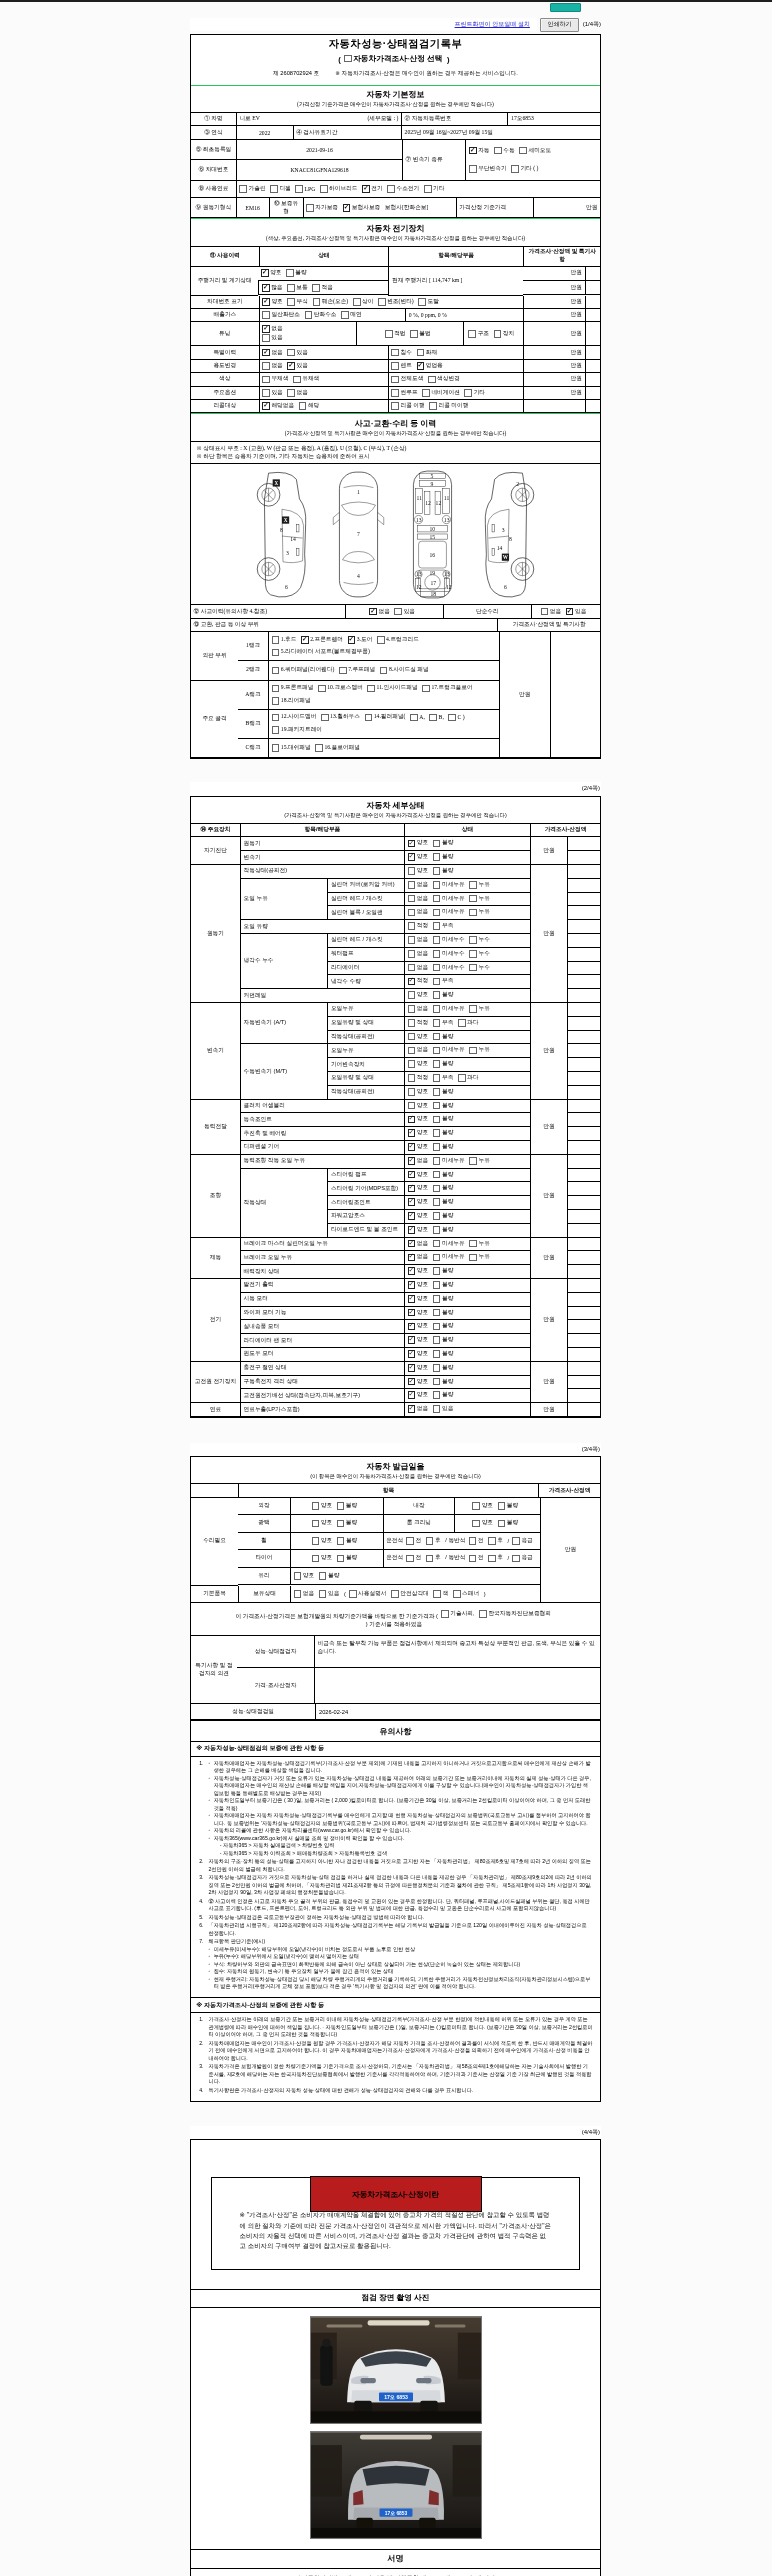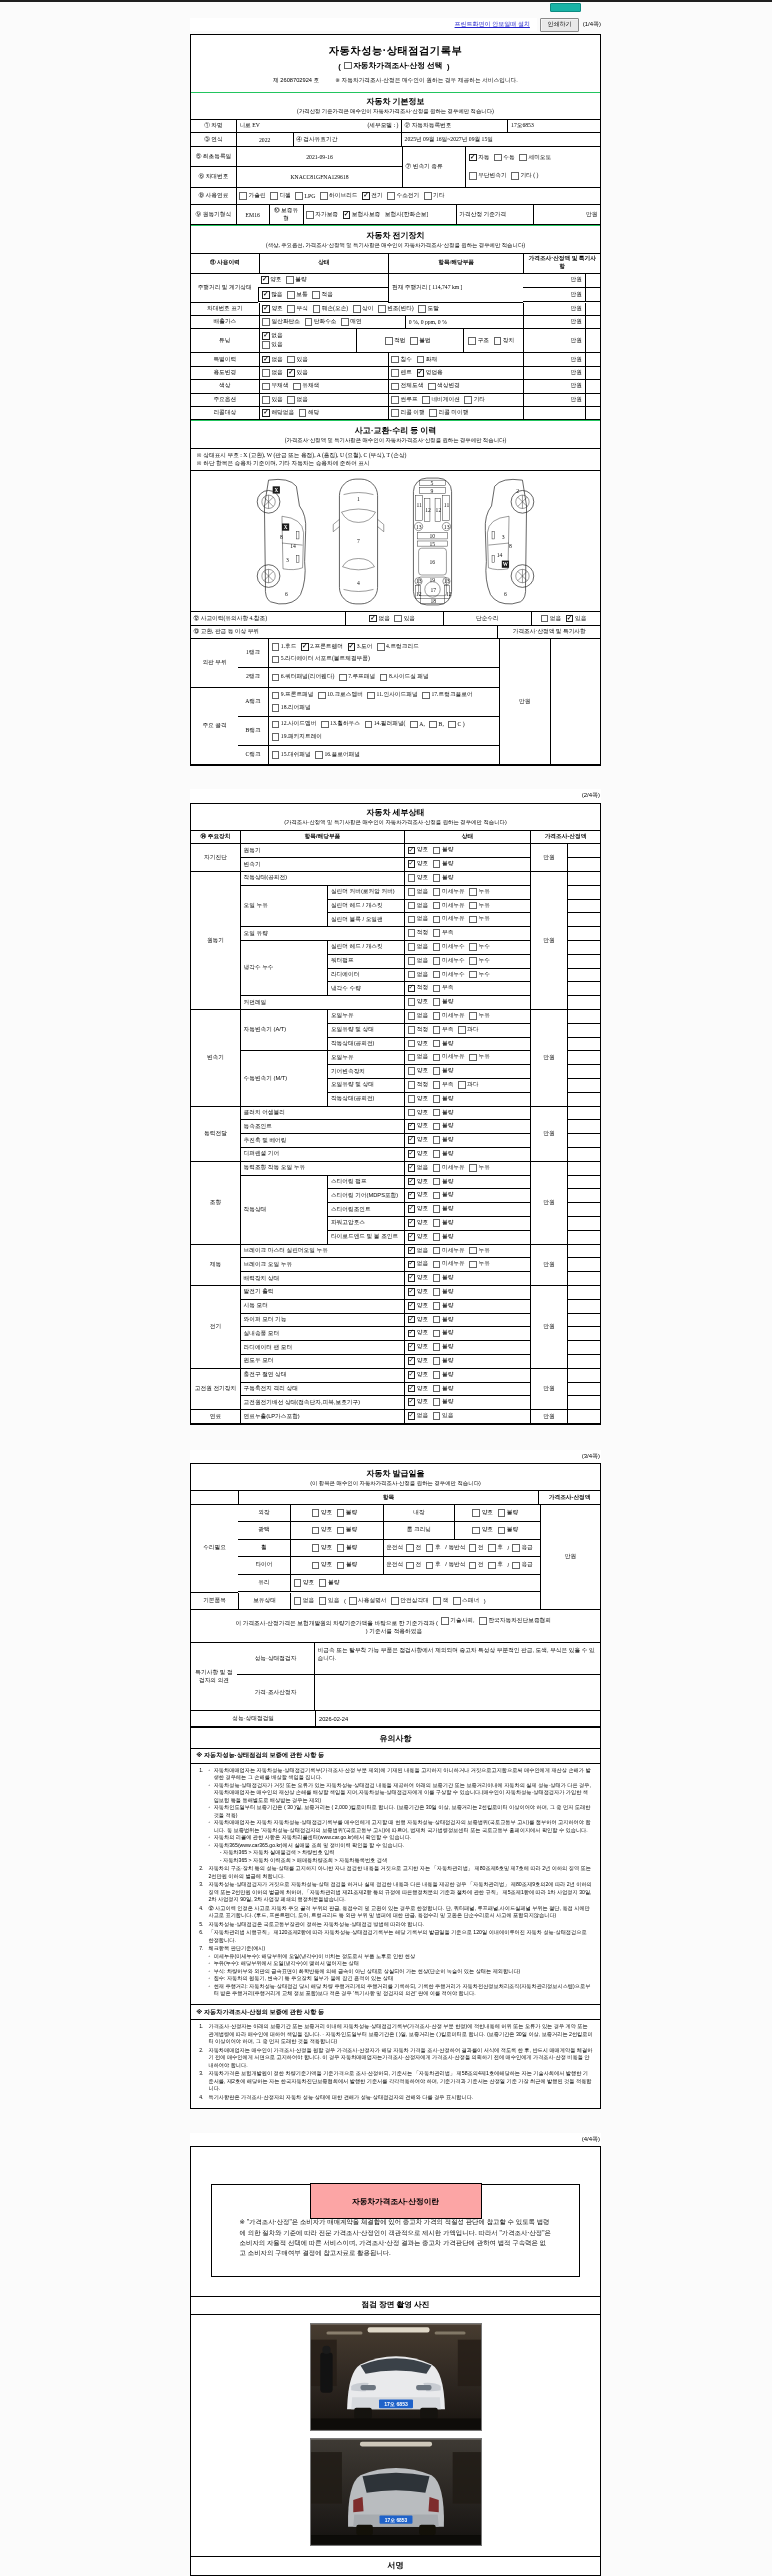--- a/index.html
+++ b/index.html
@@ -16,21 +16,21 @@
   .pnum{font-size:6px;margin-left:4.1px;white-space:nowrap;}
   .plabel{background:#fff;text-align:right;font-size:6px;padding:2.1px 1px;}
   
   .page{border:1px solid #000;background:#fff;box-sizing:border-box;}
   .p1{margin-top:3.1px;min-height:642px;}
   .p2{min-height:542px;}
   .p3{min-height:624px;}
   .p4{min-height:539px;}
   .gap1{height:23px;} .gap2{height:25px;} .gap3{height:24px;}
   
-  .doc-title{text-align:center;font-size:10.3px;font-weight:bold;padding-top:9px;letter-spacing:0.5px;}
+  .doc-title{text-align:center;font-size:10.3px;font-weight:bold;padding-top:2px;letter-spacing:0.5px;}
   .doc-sub{text-align:center;font-size:7.7px;font-weight:bold;padding:2.1px 0 5.2px;}
   .doc-meta{text-align:center;font-size:5.7px;padding-bottom:7.2px;}
   .doc-meta span{margin:0 7.2px;}
   .sec-top{border-top:1px solid #22c55e;font-family:Liberation Serif, serif;}
   .sec-title{text-align:center;font-weight:bold;font-size:8px;padding:3.6px 0 1px;}
   .sec-note{text-align:center;font-size:5.4px;padding:0 0 3.6px;}
   
   .tb{border-top:0.5px solid #000;}
   .r{display:flex;align-items:stretch;}
   .c{border-left:0.5px solid #000;border-bottom:0.5px solid #000;padding:1.5px 2.6px;display:flex;align-items:center;box-sizing:border-box;min-height:13.4px;}
@@ -70,21 +70,21 @@
   .nhead{font-weight:bold;font-size:6.2px;padding:2.6px 5.2px;border-top:0.5px solid #000;border-bottom:0.5px solid #000;}
   .nlist{padding:3.1px 7.2px 5.2px 8.2px;font-size:5.2px;line-height:7.5px;}
   .nitem{display:flex;margin-bottom:1px;}
   .nnum{width:9.3px;flex:none;}
   .nbody{flex:1;}
   .nbullet{padding-left:5.2px;position:relative;}
   .nbullet::before{content:"\25E6";position:absolute;left:0;top:0;}
   .ndash{padding-left:11.3px;}
   
   .defbox-wrap{position:relative;padding:18.5px 0 9.3px;}
-  .defbox-title{position:relative;width:170px;margin:0 auto;border:1px solid #000;background:#fca5a5;text-align:center;font-weight:bold;font-size:7.7px;padding:13.4px 0 11.3px;z-index:2;top:17.5px;}
+  .defbox-title{position:relative;width:170px;margin:0 auto;border:1px solid #000;background:#b91c1c;text-align:center;font-weight:bold;font-size:7.7px;padding:13.4px 0 11.3px;z-index:2;top:17.5px;}
   .defbox{border:1px solid #000;margin:0 19.6px;padding:32px 28px 17.5px;font-size:6.4px;line-height:10.3px;position:relative;top:-17.5px;background:#fff;z-index:1;}
   .photo-head{border-top:1px solid #000;border-bottom:0.5px solid #000;text-align:center;font-weight:bold;font-size:7.7px;padding:3.6px 0;margin-top:-8.2px;}
   .photos{display:flex;flex-direction:column;align-items:center;gap:7.2px;padding:8.2px 0 9.3px;}
   .photo{width:170px;height:106px;border:0.5px solid #777;}
   
   .sign-head{border-top:0.5px solid #000;border-bottom:1px solid #000;text-align:center;font-weight:bold;font-size:8.2px;padding:3.6px 0;}
   .sign-body{padding:5.2px 9.3px 3.1px;position:relative;}
   .sl{text-align:center;font-size:6px;line-height:9.3px;}
 </style>
 </head>

